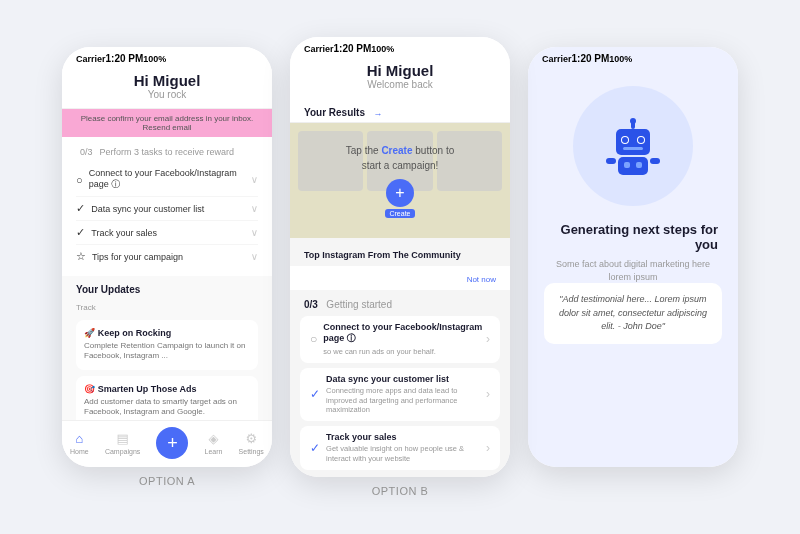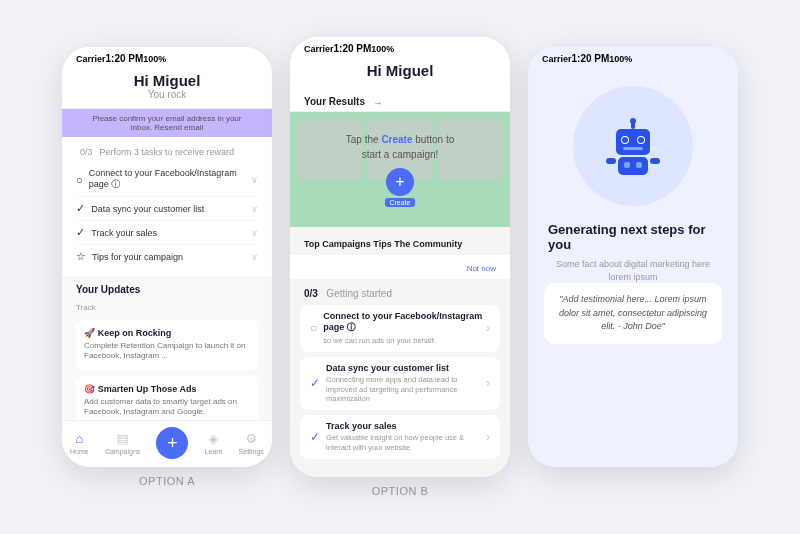--- a/index.html
+++ b/index.html
@@ -68,22 +68,22 @@
     }
     .phone-a-header {
       background: #fff;
       text-align: center;
       padding: 6px 16px 8px;
       border-bottom: 1px solid #f0f0f0;
     }
     .phone-a-header .greeting { font-size: 15px; font-weight: 700; color: #1a1a2e; }
     .phone-a-header .sub { font-size: 10px; color: #999; }
     .confirm-banner {
-      background: #c4b5fd;
-      padding: 5px 24px;
+      background: #f9a8d4;
+      padding: 5px 12px;
       font-size: 8px;
       color: #555;
       text-align: center;
     }
     .tasks-section {
       padding: 8px 14px;
       background: #fff;
     }
     .tasks-header {
       font-size: 11px;
@@ -139,21 +139,21 @@
     }
     .phone-b-header {
       background: #fff;
       text-align: center;
       padding: 6px 16px 8px;
     }
     .phone-b-header .greeting { font-size: 15px; font-weight: 700; color: #1a1a2e; }
     .phone-b-header .sub { font-size: 10px; color: #999; }
     .phone-b-content { flex: 1; overflow: hidden; display: flex; flex-direction: column; background: #f5f5f5; }
     .campaign-area {
-      background: #86efac;
+      background: #fef9c3;
       margin: 0;
       padding: 20px 16px;
       display: flex;
       flex-direction: column;
       align-items: center;
       justify-content: center;
       position: relative;
       min-height: 100px;
     }
     .campaign-blur-bg {
@@ -181,21 +181,21 @@
     .task-row-arrow { color: #ccc; font-size: 12px; }
 
     
     .phone-c-content { flex: 1; display: flex; flex-direction: column; background: #eef1ff; align-items: center; justify-content: flex-start; padding-top: 20px; }
     .robot-circle {
       width: 120px; height: 120px; background: #dde5ff; border-radius: 50%;
       display: flex; align-items: center; justify-content: center;
       margin-bottom: 16px;
     }
     .robot-svg { width: 70px; height: 70px; }
-    .generating-title { font-size: 13px; font-weight: 700; color: #1a1a2e; text-align: left; margin-bottom: 6px; padding: 0 20px; }
+    .generating-title { font-size: 13px; font-weight: 700; color: #1a1a2e; text-align: right; margin-bottom: 6px; padding: 0 20px; }
     .generating-sub { font-size: 9px; color: #999; text-align: center; padding: 0 16px; line-height: 1.4; }
     .testimonial {
       background: #fff; border-radius: 10px; padding: 10px 14px;
       margin: 0 16px; font-size: 9px; color: #555; text-align: center; line-height: 1.5;
       font-style: italic;
     }
   </style>
 </head>
 <body>
 
@@ -306,20 +306,21 @@
         <span class="time">1:20 PM</span>
         <div class="status-icons">
           <span>100%</span>
         </div>
       </div>
 
       <div class="phone-b-content">
 
         <div class="phone-b-header" style="background:#fff;">
           <div class="greeting">Hi Miguel</div>
+          <div class="sub">Welcome back</div>
         </div>
 
         <div style="background:#fff; padding: 4px 14px 2px; border-bottom:1px solid #eee;">
           <span style="font-size:10px; font-weight:700; color:#1a1a2e;">Your Results</span>
           <span style="font-size:9px; color:#4a6cf7; margin-left:4px;">→</span>
         </div>
 
         <div class="campaign-area">
           <div class="campaign-blur-bg">
             <div class="blur-rect"></div>
@@ -333,21 +334,21 @@
               <span> button to<br>start a campaign!</span>
             </div>
             <div style="display:flex; flex-direction:column; align-items:center; margin-top:6px;">
               <div style="width:28px; height:28px; background:#4a6cf7; border-radius:50%; display:flex; align-items:center; justify-content:center; color:#fff; font-size:16px;">+</div>
               <span style="font-size:7px; color:#fff; background:#4a6cf7; border-radius:3px; padding:1px 4px; margin-top:2px;">Create</span>
             </div>
           </div>
         </div>
 
         <div style="padding:6px 14px 4px; background:#f5f5f5;">
-          <span style="font-size:9px; font-weight:700; color:#1a1a2e;">Top Campaigns Tips The Community</span>
+          <span style="font-size:9px; font-weight:700; color:#1a1a2e;">Top Instagram From The Community</span>
         </div>
 
         <div style="padding:2px 14px 4px; background:#fff; text-align:right;">
           <span style="font-size:8px; color:#4a6cf7;">Not now</span>
         </div>
 
         <div style="padding:4px 14px;">
           <span style="font-size:10px; font-weight:700; color:#1a1a2e;">0/3</span>
           <span style="font-size:10px; color:#999; margin-left:4px;">Getting started</span>
         </div>

